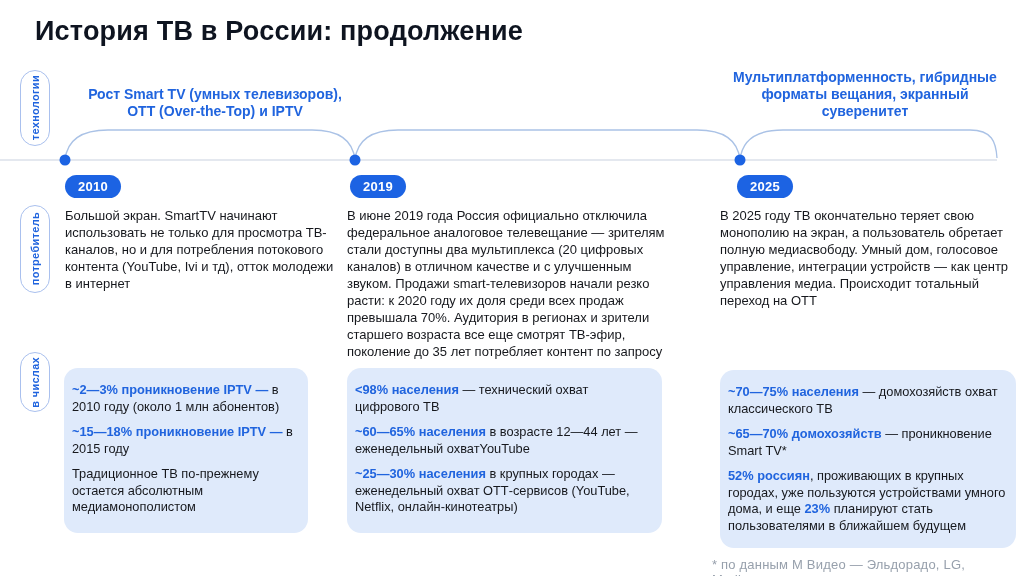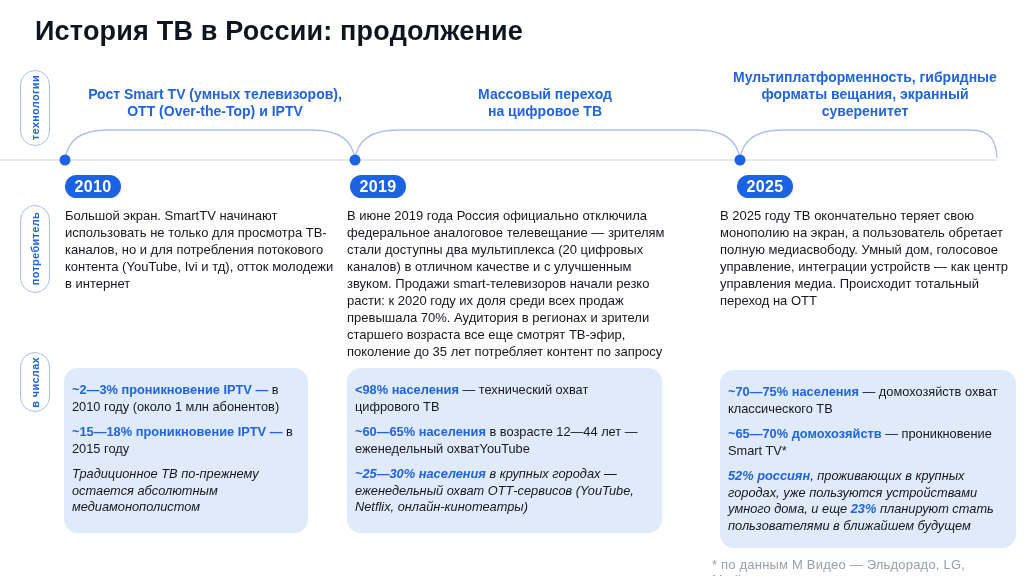--- a/index.html
+++ b/index.html
@@ -49,21 +49,21 @@
   }
   .col-header.h1{left:60px;width:310px;top:86px;}
   .col-header.h2{left:420px;width:250px;top:86px;}
   .col-header.h3{left:705px;width:320px;top:69px;}
   .timeline-svg{position:absolute;left:0;top:122px;width:1024px;height:60px;}
   .year-pill{
     position:absolute;top:175px;width:56px;height:23px;
     background:var(--accent);color:#ffffff;
     border-radius:12px;
     display:flex;align-items:center;justify-content:center;
-    font-size:16px;font-weight:700;letter-spacing:.3px;
+    font-size:13px;font-weight:700;letter-spacing:.3px;
   }
   .year-2010{left:65px;}
   .year-2019{left:350px;}
   .year-2025{left:737px;}
   .consumer-p{
     position:absolute;top:207px;
     font-size:13px;line-height:17px;color:var(--body-text);
   }
   .consumer-p.c1{left:65px;width:278px;}
   .consumer-p.c2{left:347px;width:322px;}
@@ -74,21 +74,21 @@
     border-radius:14px;
     padding:14px 8px;
   }
   .num-card.k1{left:64px;width:244px;min-height:165px;}
   .num-card.k2{left:347px;width:315px;min-height:165px;}
   .num-card.k3{left:720px;top:370px;width:296px;min-height:178px;}
   .num-card p{
     font-size:12.8px;line-height:16.5px;color:var(--body-text);
     margin-bottom:9px;
   }
-  .num-card p:last-child{margin-bottom:0;font-style:italic;}
+  .num-card p:last-child{margin-bottom:0;}
   .num-card .accent{color:var(--accent-text);font-weight:700;}
   .footnote{
     position:absolute;left:712px;top:557px;
     font-size:13px;color:var(--footnote);letter-spacing:.2px;
   }
 </style>
 </head>
 <body>
 
 <div class="slide">
@@ -100,22 +100,20 @@
   </div>
   <div class="row-pill pill-consumer">
     <span>потребитель</span>
   </div>
   <div class="row-pill pill-numbers">
     <span>в числах</span>
   </div>
 
   <div class="col-header h1">Рост Smart TV (умных телевизоров),
 ОТТ (Over-the-Top) и IPTV</div>
-  <div class="col-header h2">Массовый переход
-на цифровое ТВ</div>
   <div class="col-header h3">Мультиплатформенность, гибридные
 форматы вещания, экранный
 суверенитет</div>
 
   <svg class="timeline-svg" viewBox="0 0 1024 60">
     <line x1="0" y1="38" x2="997" y2="38" stroke="var(--line)" stroke-width="1.2"></line>
     <path d="M 65 38 C 67 18, 82 8, 108 8 L 312 8 C 338 8, 353 18, 355 38" fill="none" stroke="var(--brace)" stroke-width="1.3"></path>
     <path d="M 355 38 C 357 18, 372 8, 398 8 L 697 8 C 723 8, 738 18, 740 38" fill="none" stroke="var(--brace)" stroke-width="1.3"></path>
     <path d="M 740 38 C 742 18, 757 8, 783 8 L 970 8 C 992 8, 996 20, 997 36" fill="none" stroke="var(--brace)" stroke-width="1.3"></path>
     <circle cx="65" cy="38" r="5.5" fill="var(--accent)"></circle>

